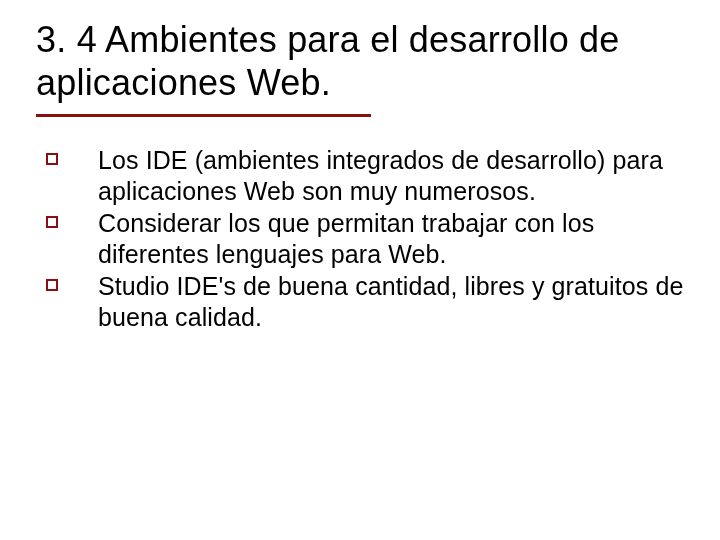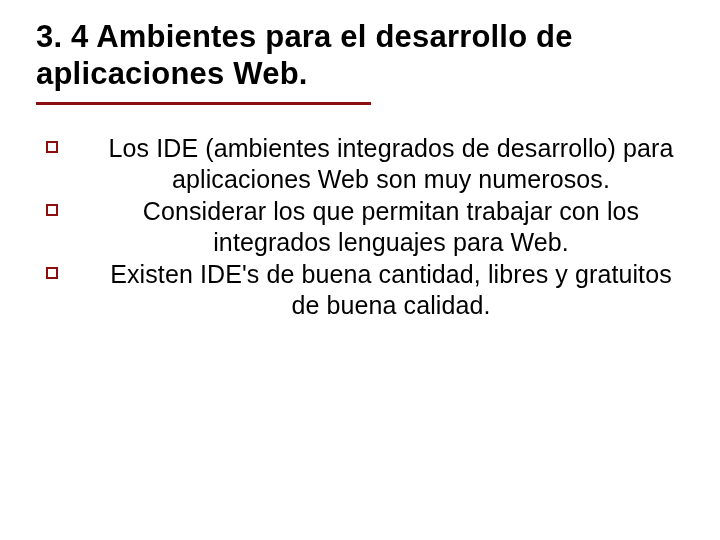--- a/index.html
+++ b/index.html
@@ -6,38 +6,37 @@
   body {
     width: 720px;
     height: 540px;
     background: #ffffff;
     font-family: Verdana, Geneva, sans-serif;
     color: #000000;
     padding: 18px 36px 24px 36px;
     overflow: hidden;
   }
   .title {
-    font-size: 31px;
+    font-size: 36px;
     line-height: 1.2;
-    font-weight: 700;
+    font-weight: 400;
     letter-spacing: 0.2px;
   }
   .underline-wrap {
     margin-top: 10px;
     margin-bottom: 28px;
   }
   .underline {
     width: 335px;
     height: 3px;
     background: #8b0f0f;
   }
   .bullet-list {
     list-style: none;
     padding-left: 6px;
-    text-align: center;
   }
   .bullet-list li {
     display: flex;
     align-items: flex-start;
     margin-bottom: 2px;
   }
   .bullet {
     flex: 0 0 auto;
     width: 12px;
     height: 12px;
@@ -62,19 +61,19 @@
   <div class="underline"></div>
 </div>
 
 <ul class="bullet-list">
   <li>
     <span class="bullet"></span>
     <span class="item-text">Los IDE (ambientes integrados de desarrollo) para aplicaciones Web son muy numerosos.</span>
   </li>
   <li>
     <span class="bullet"></span>
-    <span class="item-text">Considerar los que permitan trabajar con los integrados lenguajes para Web.</span>
+    <span class="item-text">Considerar los que permitan trabajar con los diferentes lenguajes para Web.</span>
   </li>
   <li>
     <span class="bullet"></span>
-    <span class="item-text">Existen IDE's de  buena cantidad,  libres y gratuitos de buena calidad.</span>
+    <span class="item-text">Studio IDE's de  buena cantidad,  libres y gratuitos de buena calidad.</span>
   </li>
 </ul>
 
 </body></html>

